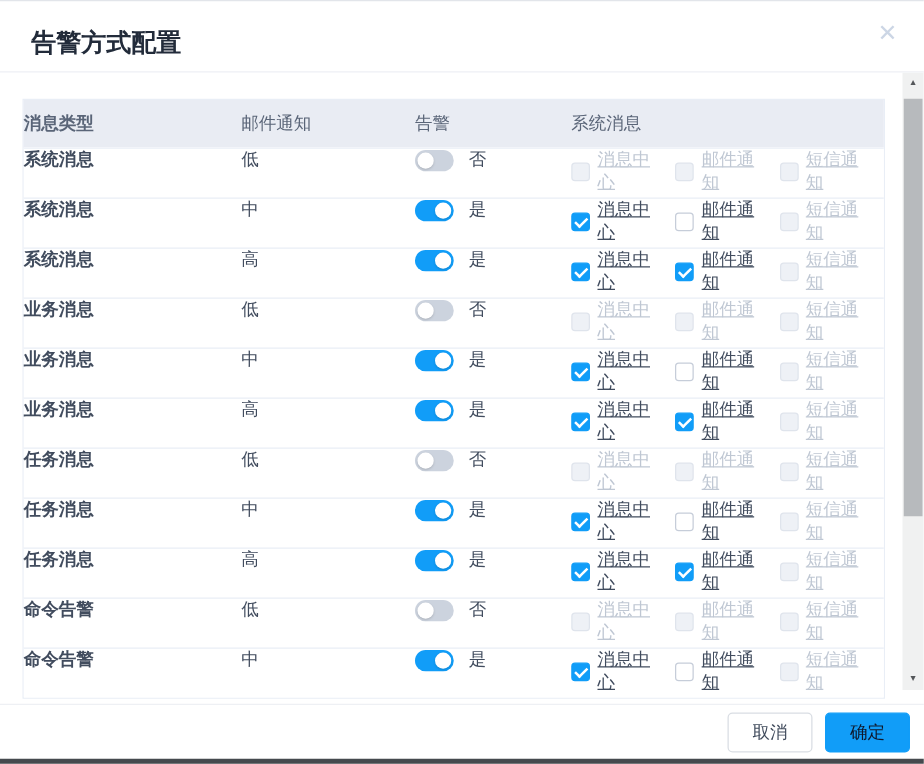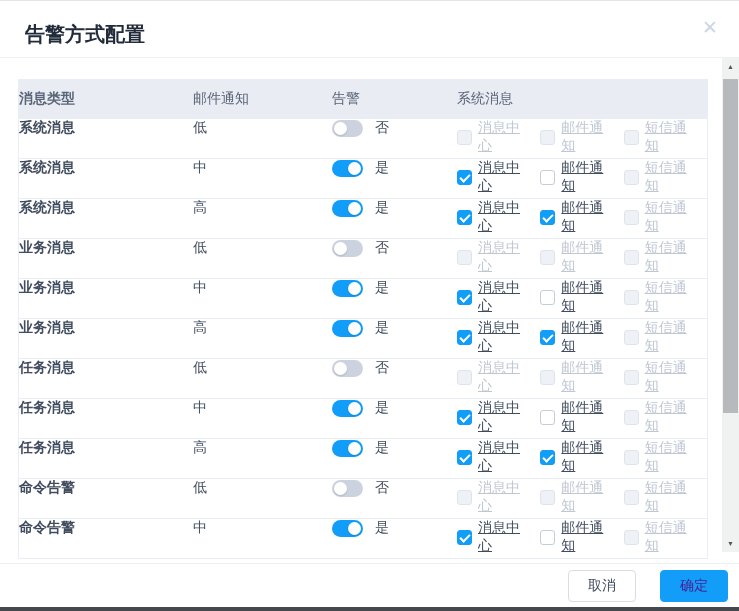--- a/index.html
+++ b/index.html
@@ -55,23 +55,23 @@
   .method.disabled .cb{background:var(--cb-dis-bg);border-color:var(--cb-dis-border);}
 
   
   .sb{position:absolute;top:0;right:0;width:17px;height:494px;background:#f0f1f1;}
   .sb-btn{position:absolute;left:0;width:17px;height:17px;color:#54575a;font-size:7px;line-height:17px;text-align:center;cursor:pointer;}
   .sb-btn.up{top:0;}
   .sb-btn.down{bottom:0;}
   .sb-thumb{position:absolute;left:1px;top:21px;width:15px;height:334px;background:#b7babd;cursor:pointer;}
 
   
-  .dlg-footer{position:absolute;left:0;right:0;top:562px;height:45px;border-top:1px solid #eef0f4;display:flex;justify-content:flex-end;align-items:center;padding-right:11px;gap:24px;}
+  .dlg-footer{position:absolute;left:0;right:0;top:562px;height:45px;border-top:1px solid #eef0f4;display:flex;justify-content:flex-end;align-items:center;padding-right:11px;gap:10px;}
   .btn{height:32px;min-width:62px;padding:0 19px;border-radius:4px;border:1px solid #d9dde3;background:#fff;color:#404b5c;font-size:14px;font-family:inherit;cursor:pointer;}
-  .btn.primary{background:var(--accent);border-color:var(--accent);color:#4c1d95;}
+  .btn.primary{background:var(--accent);border-color:var(--accent);color:#0f172a;}
 
   .bottom-edge{position:absolute;left:0;right:0;bottom:0;height:4px;background:#45494e;}
 </style>
 </head>
 <body>
 
 <div class="window">
 
   <div class="dlg-header">
     <span class="dlg-title">告警方式配置</span>

